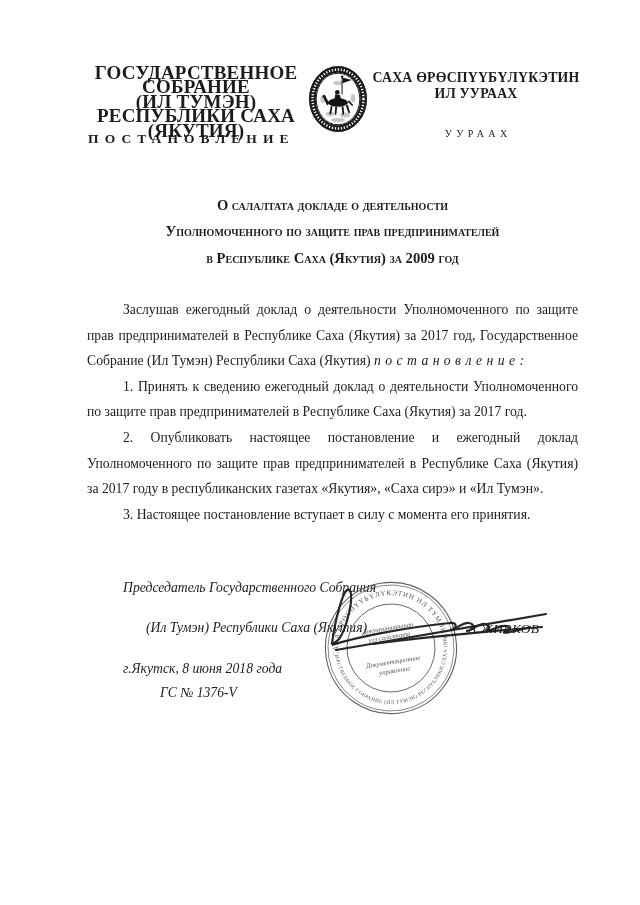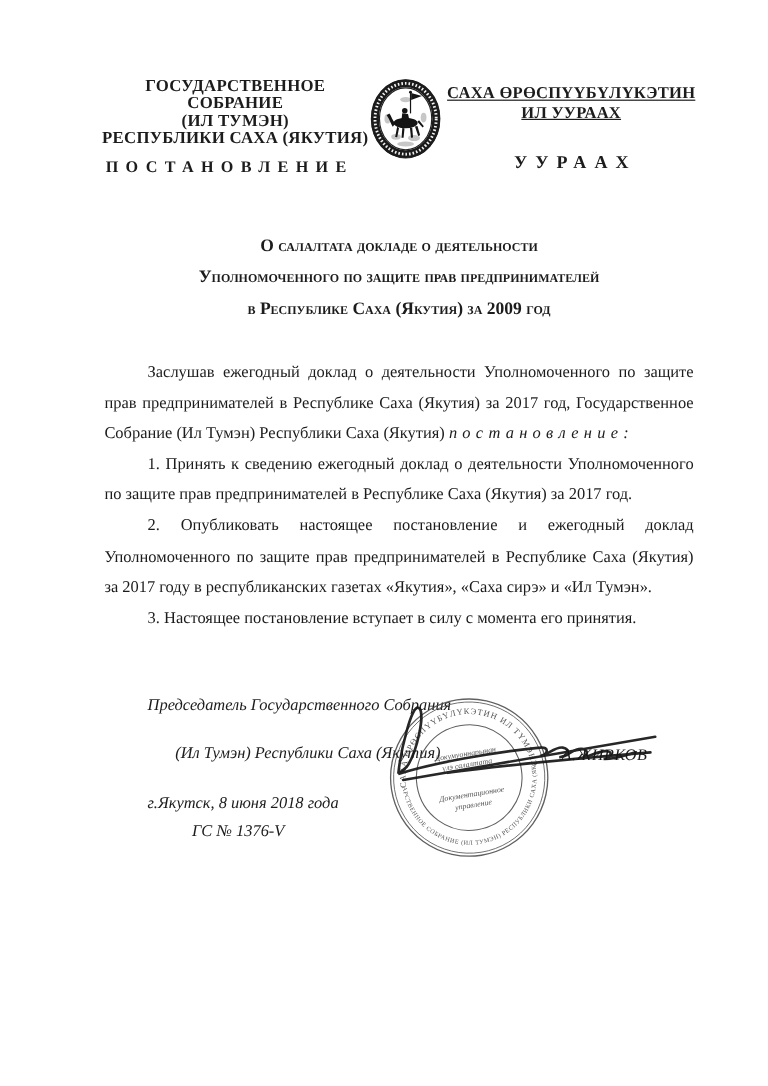--- a/index.html
+++ b/index.html
@@ -6,27 +6,27 @@
   body{
     width:640px;height:905px;position:relative;overflow:hidden;
     font-family:"Liberation Serif","DejaVu Serif",serif;
     color:#1c1c1c;
     -webkit-font-smoothing:antialiased;
   }
   .abs{position:absolute;}
 
   
   .hdr-left{left:82px;top:66px;width:228px;text-align:center;
-    font-weight:bold;font-size:14px;line-height:14.4px;letter-spacing:.2px;}
+    font-weight:bold;font-size:19px;line-height:14.4px;letter-spacing:.2px;}
   .hdr-right{left:370px;top:70px;width:212px;text-align:center;
-    font-weight:bold;font-size:13.8px;line-height:15.5px;letter-spacing:.2px;text-decoration:underline;}
+    font-weight:bold;font-size:13.8px;line-height:15.5px;letter-spacing:.2px;}
   .doc-type{left:82px;top:131px;width:228px;
     font-weight:bold;font-size:13.5px;letter-spacing:.45em;text-indent:.45em;}
   .doc-type-sakha{left:370px;top:128px;width:212px;text-align:center;
-    font-weight:bold;font-size:15px;letter-spacing:.45em;text-indent:.45em;}
+    font-weight:normal;font-size:10px;letter-spacing:.45em;text-indent:.45em;}
   .emblem{left:308px;top:65px;width:60px;height:68px;}
 
   
   .title{left:87px;top:192px;width:491px;text-align:center;
     font-weight:bold;font-variant:small-caps;font-size:14.6px;line-height:26.4px;}
 
   
   .body-text{left:87px;top:297px;width:491px;font-size:13.7px;line-height:25.6px;
     text-align:justify;}
   .body-text p{margin:0;text-indent:36px;}

